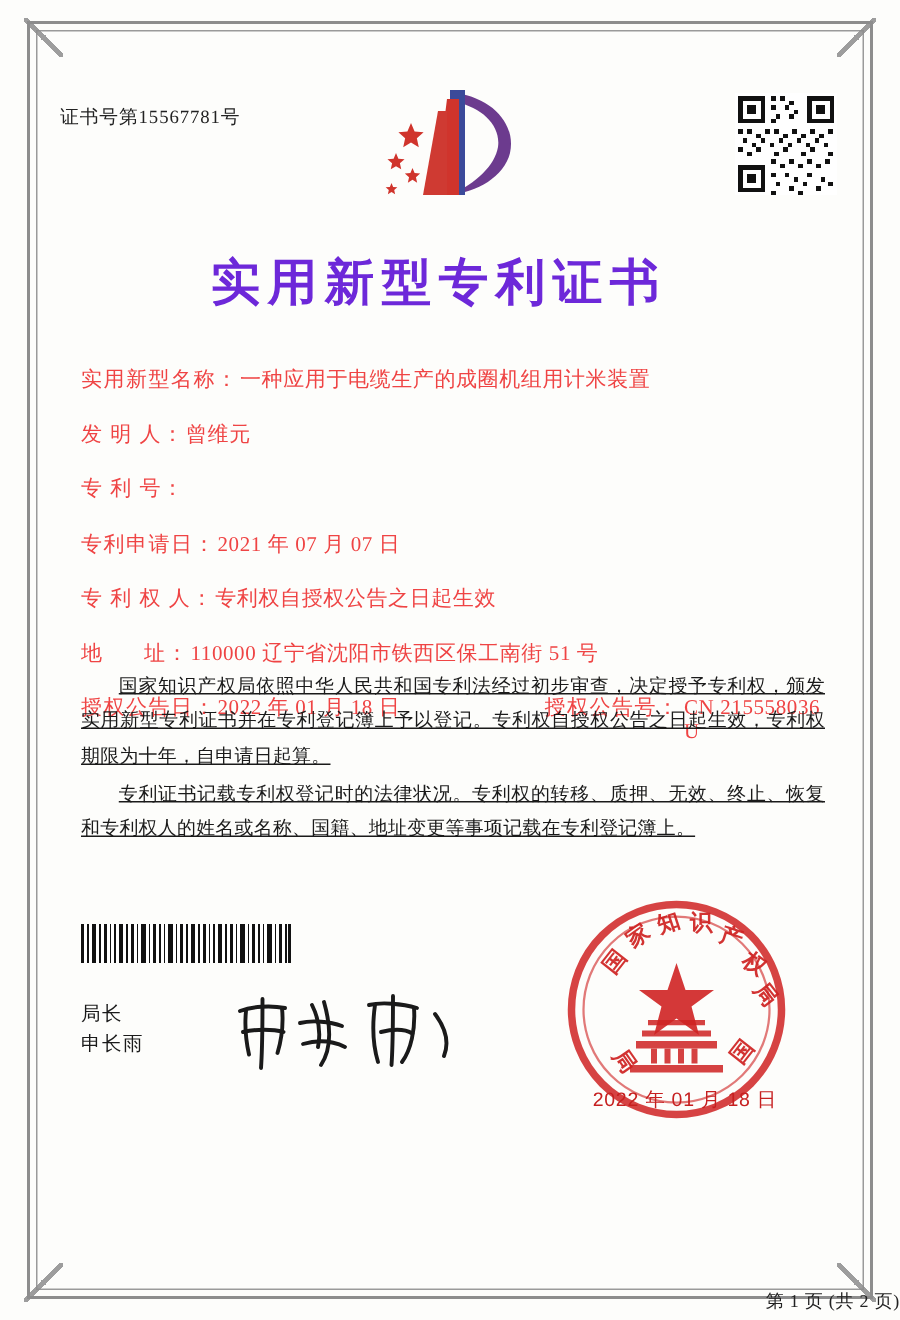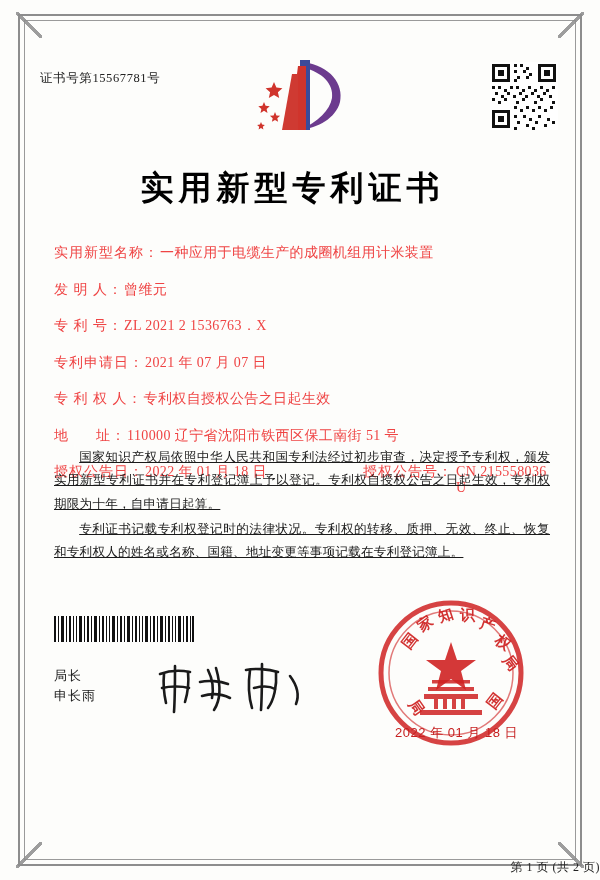--- a/index.html
+++ b/index.html
@@ -95,21 +95,21 @@
 
   .title {
     position: absolute;
     left: 0;
     right: 15px;
     top: 120px;
     text-align: center;
     font-size: 33px;
     font-weight: bold;
     letter-spacing: 5px;
-    color: #000000;
+    color: #6d28d9;
     font-family: "DejaVu Serif", "Liberation Serif", serif;
   }
 
   .fields {
     position: absolute;
     left: 14px;
     right: 6px;
     top: 198px;
   }
   .field-row {
@@ -338,21 +338,20 @@
 
       <div class="field-row">
         <span class="field-label">发 明 人</span>
         <span class="field-colon">：</span>
         <span class="field-value">曾维元</span>
       </div>
 
       <div class="field-row">
         <span class="field-label">专 利 号</span>
         <span class="field-colon">：</span>
-        <span class="field-value">ZL 2021 2 1536763．X</span>
       </div>
 
       <div class="field-row">
         <span class="field-label">专利申请日</span>
         <span class="field-colon">：</span>
         <span class="field-value">2021 年 07 月 07 日</span>
       </div>
 
       <div class="field-row">
         <span class="field-label">专 利 权 人</span>

